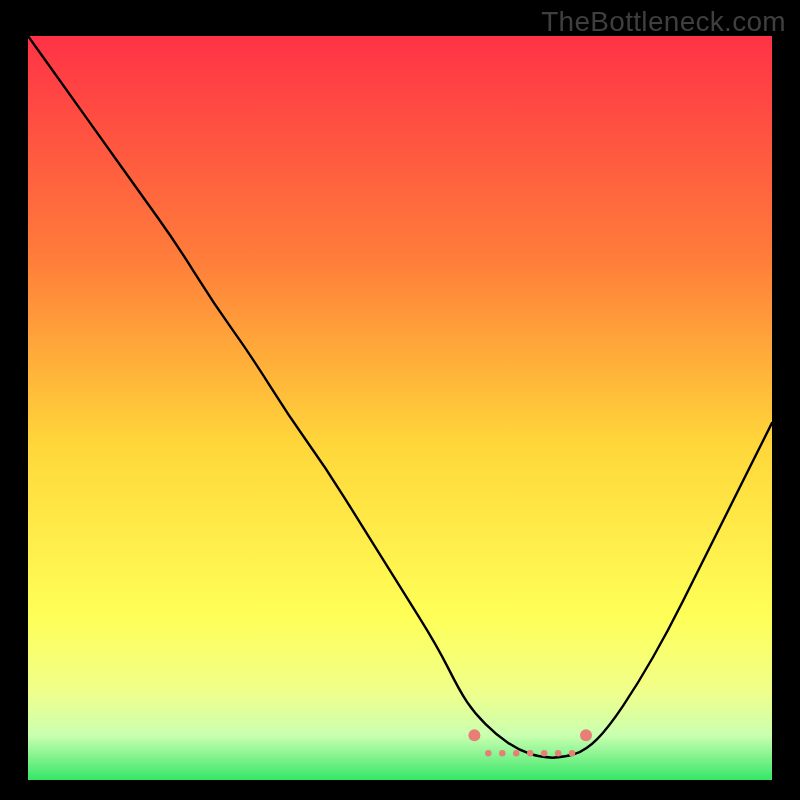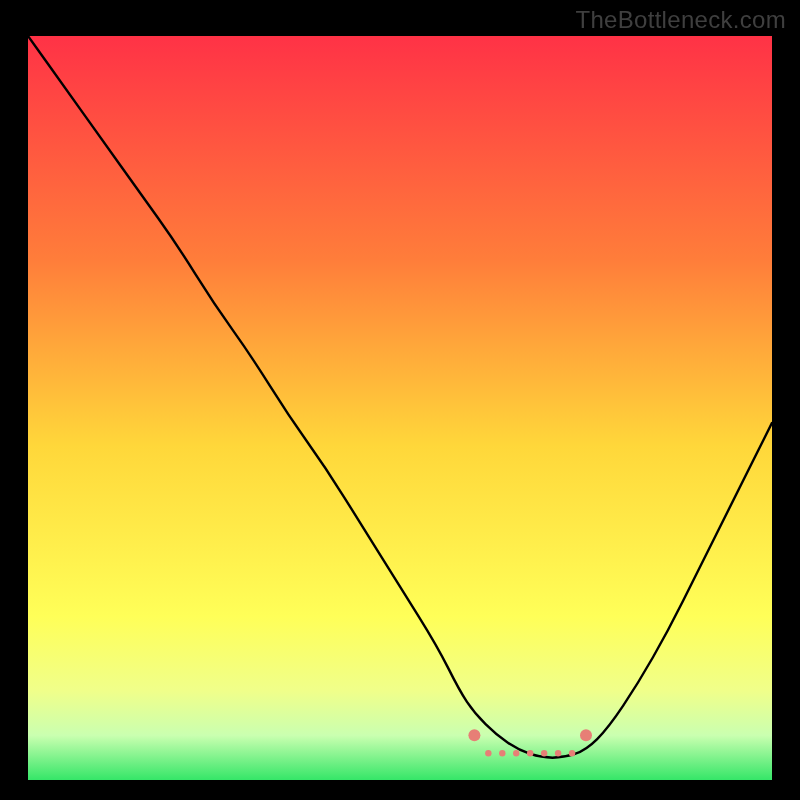--- a/index.html
+++ b/index.html
@@ -8,21 +8,21 @@
     position: relative;
     width: 800px;
     height: 800px;
     background: #000;
   }
   .watermark {
     position: absolute;
     top: 6px;
     right: 14px;
     font-family: Arial, Helvetica, sans-serif;
-    font-size: 24px;
+    font-size: 28px;
     font-weight: 500;
     color: #3f3f3f;
     letter-spacing: 0.3px;
   }
   .plot {
     position: absolute;
     left: 28px;
     top: 36px;
     width: 744px;
     height: 744px;

